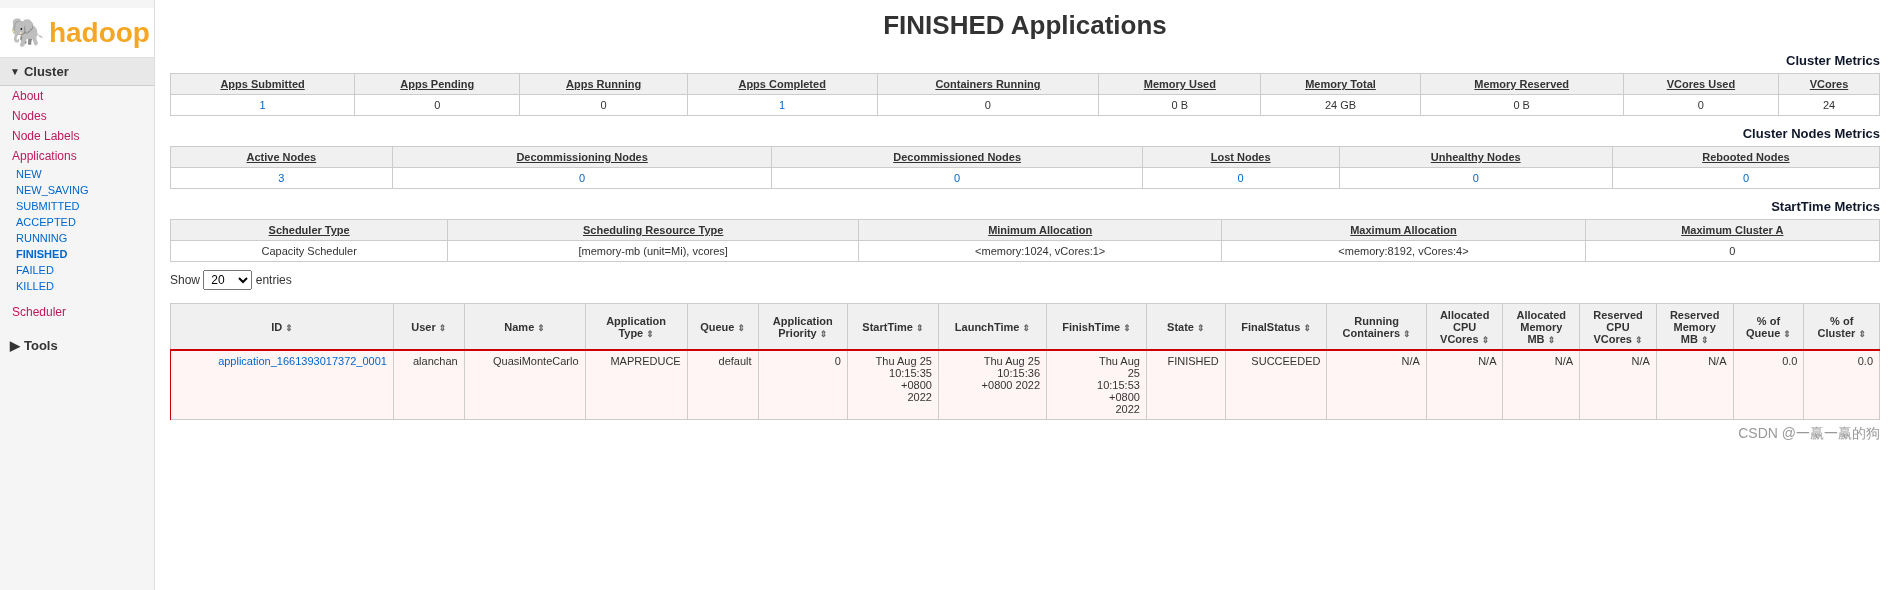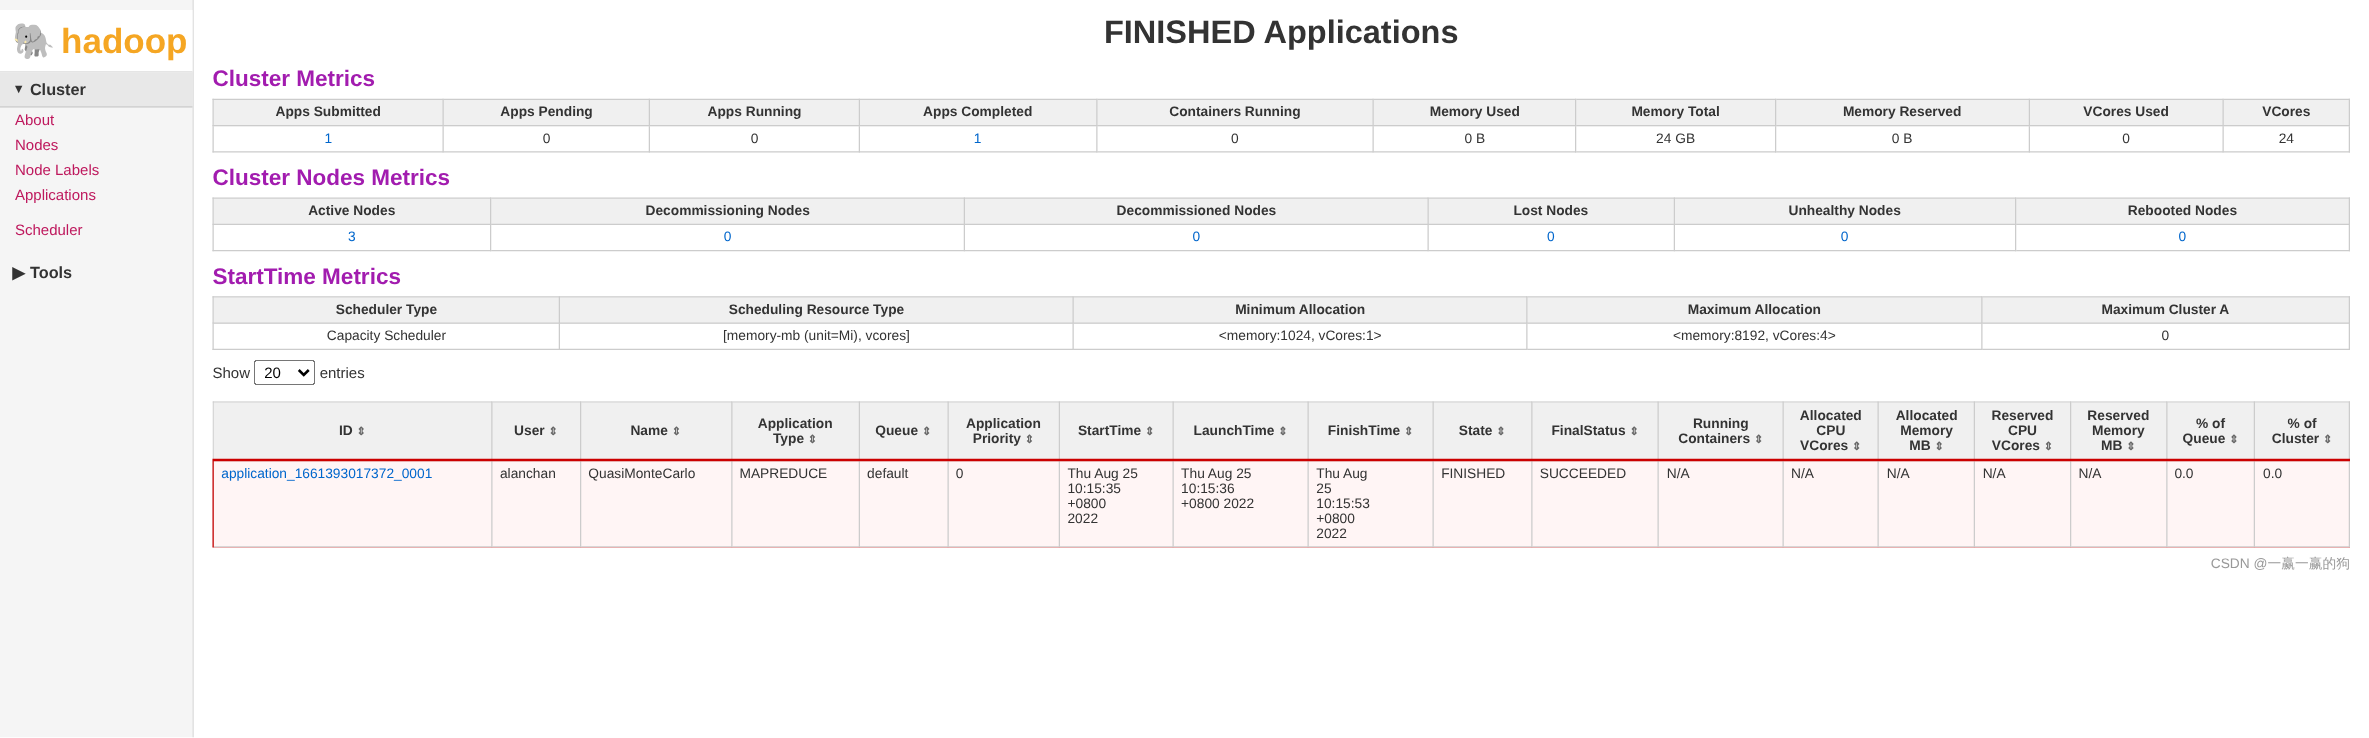--- a/index.html
+++ b/index.html
@@ -14,49 +14,49 @@
     .sidebar-item { padding: 3px 12px; color: #be185d; cursor: pointer; font-size: 12px; }
     .sidebar-sub-item { padding: 2px 16px; color: #0066cc; cursor: pointer; font-size: 11px; }
     .sidebar-tools-header { font-weight: bold; font-size: 13px; padding: 6px 10px; cursor: pointer; display: flex; align-items: center; gap: 4px; margin-top: 10px; }
 
     
     .main-content { flex: 1; padding: 10px 15px; overflow-x: auto; }
 
     .page-title { text-align: center; font-size: 26px; font-weight: bold; margin-bottom: 12px; }
 
     
-    .section-title { font-size: 18px; font-weight: bold; margin: 10px 0 5px 0; color: #a21caf; }
+    .section-title { font-size: 13px; font-weight: bold; margin: 10px 0 5px 0; color: #0f172a; text-align: right; }
 
     
     .metrics-table { width: 100%; border-collapse: collapse; margin-bottom: 8px; font-size: 11px; }
-    .metrics-table th { background: #f0f0f0; border: 1px solid #ccc; padding: 4px 8px; text-align: center; font-weight: bold; white-space: nowrap; }
+    .metrics-table th { background: #f0f0f0; border: 1px solid #ccc; padding: 4px 8px; text-align: center; font-weight: bold; white-space: nowrap; text-decoration: underline; }
     .metrics-table td { border: 1px solid #ccc; padding: 4px 8px; text-align: center; white-space: nowrap; }
     .metrics-table td a { color: #0066cc; text-decoration: none; }
 
     
     .show-entries { margin: 8px 0 13px 0; font-size: 12px; }
     .show-entries select { font-size: 12px; padding: 1px 3px; }
 
     
     .apps-table-wrapper { overflow-x: auto; }
     .apps-table { width: 100%; border-collapse: collapse; font-size: 11px; }
     .apps-table th { background: #f0f0f0; border: 1px solid #ccc; padding: 5px 6px; text-align: center; font-weight: bold; white-space: nowrap; cursor: pointer; }
     .apps-table th .sort-icon { font-size: 9px; color: #666; }
-    .apps-table td { border: 1px solid #ccc; padding: 4px 6px; text-align: left; white-space: nowrap; vertical-align: top; }
+    .apps-table td { border: 1px solid #ccc; padding: 4px 6px; text-align: right; white-space: nowrap; vertical-align: top; }
     .apps-table td a { color: #0066cc; text-decoration: none; }
     .apps-table tr.highlight-row { background: #fff0f0; outline: 2px solid #cc0000; }
     .apps-table tr.highlight-row td { background: #fff5f5; }
 
     .footer-text { margin-top: 8px; font-size: 11px; }
 
     
     .logo-area { display: flex; align-items: center; padding: 8px 10px; border-bottom: 1px solid #ddd; background: #fff; }
     .hadoop-logo { font-size: 28px; font-weight: bold; color: #f5a623; display: flex; align-items: center; gap: 4px; }
 
-    .watermark { text-align: right; font-size: 11px; color: #999; margin-top: 5px; }
+    .watermark { text-align: right; font-size: 14px; color: #999; margin-top: 5px; }
   </style>
 </head>
 <body>
 
 <div class="page-wrapper">
 
   <div class="sidebar">
     <div class="logo-area">
       <div class="hadoop-logo">
         <span>🐘</span>
@@ -69,20 +69,30 @@
       <span>Cluster</span>
     </div>
 
     <div>
       <div class="sidebar-item">About</div>
       <div class="sidebar-item">Nodes</div>
       <div class="sidebar-item">Node Labels</div>
       <div class="sidebar-item">Applications</div>
     </div>
 
+    <div>
+      <div class="sidebar-sub-item">NEW</div>
+      <div class="sidebar-sub-item">NEW_SAVING</div>
+      <div class="sidebar-sub-item">SUBMITTED</div>
+      <div class="sidebar-sub-item">ACCEPTED</div>
+      <div class="sidebar-sub-item">RUNNING</div>
+      <div class="sidebar-sub-item" style="font-weight:bold;">FINISHED</div>
+      <div class="sidebar-sub-item">FAILED</div>
+      <div class="sidebar-sub-item">KILLED</div>
+    </div>
 
     <div class="sidebar-item" style="margin-top:8px;">Scheduler</div>
 
     <div class="sidebar-tools-header">
       <span>▶</span>
       <span>Tools</span>
     </div>
   </div>
 
   <div class="main-content">

